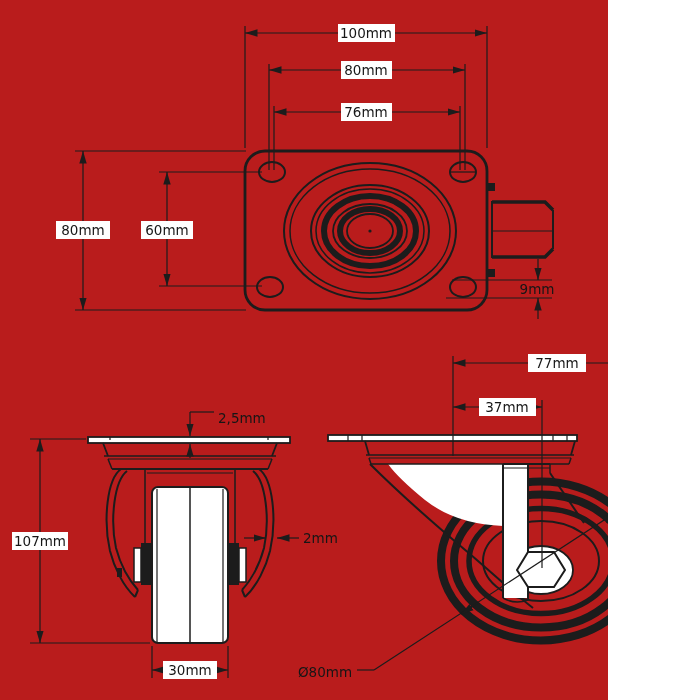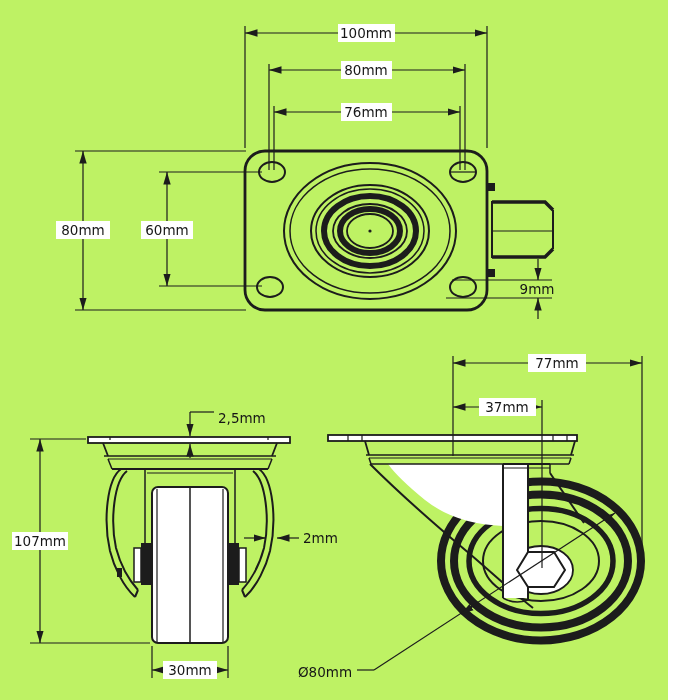--- a/index.html
+++ b/index.html
@@ -1,16 +1,16 @@
 <!DOCTYPE html>
 <html><head>
 <meta charset="utf-8">
 <style>
   html,body{margin:0;padding:0;background:#fff;}
-  .canvas{position:relative;width:668px;height:700px;background:#bef264;overflow:hidden;
+  .canvas{position:relative;width:608px;height:700px;background:#b91c1c;overflow:hidden;
           font-family:"DejaVu Sans",sans-serif;}
   svg{display:block;}
   svg text{font-family:"DejaVu Sans",sans-serif;font-size:13.5px;fill:#161616;}
   .part{stroke:#1c1c1c;fill:none;}
   .dimline{stroke:#1c1c1c;stroke-width:1.2;fill:none;}
   .mask{fill:#fff;stroke:none;}
 </style>
 </head>
 <body>
 

